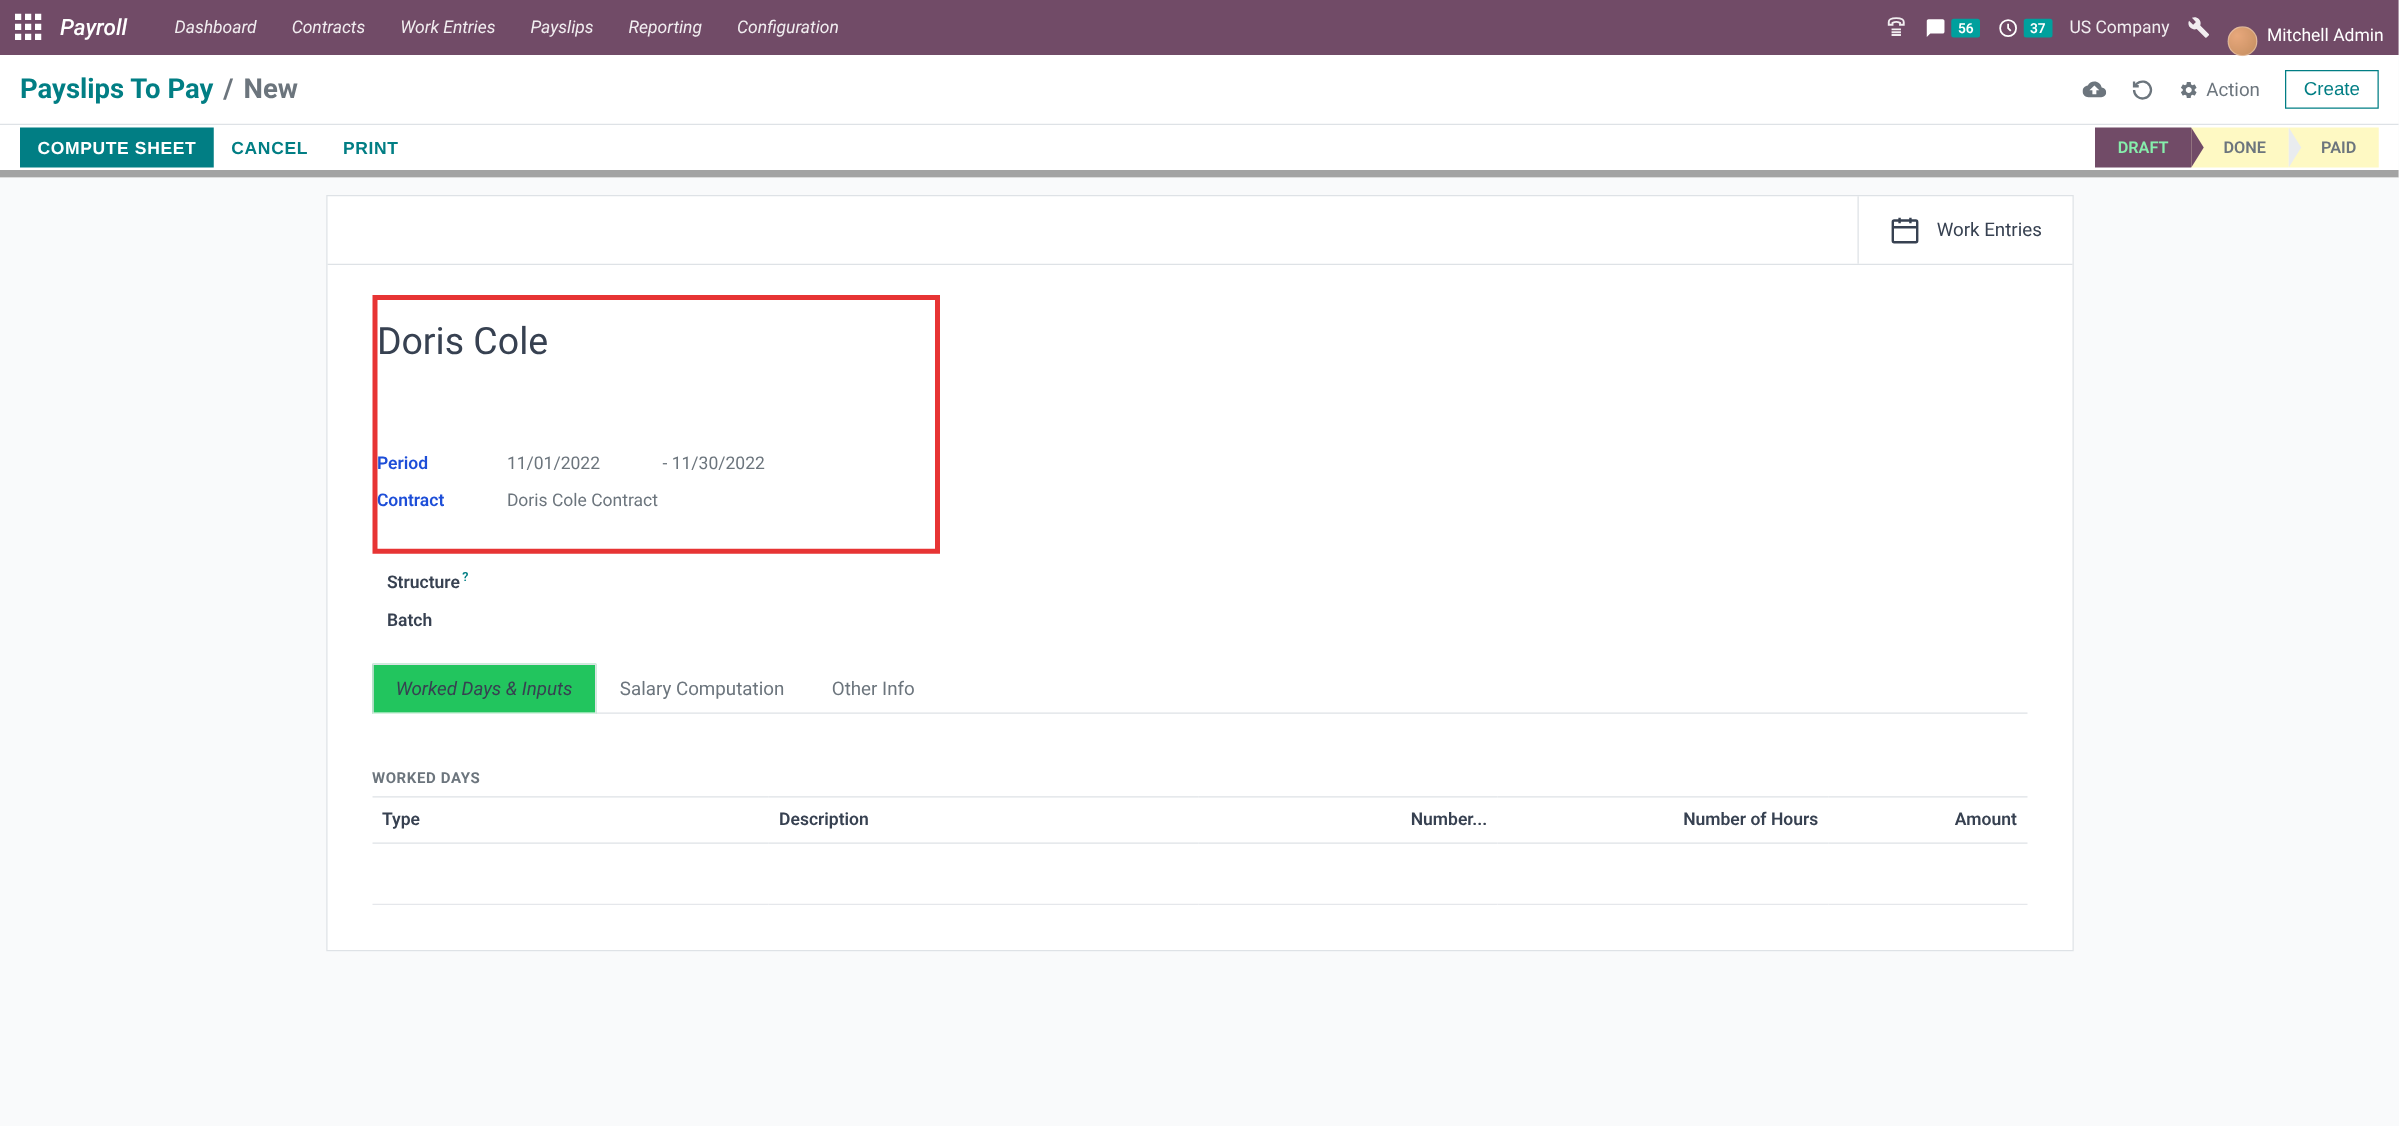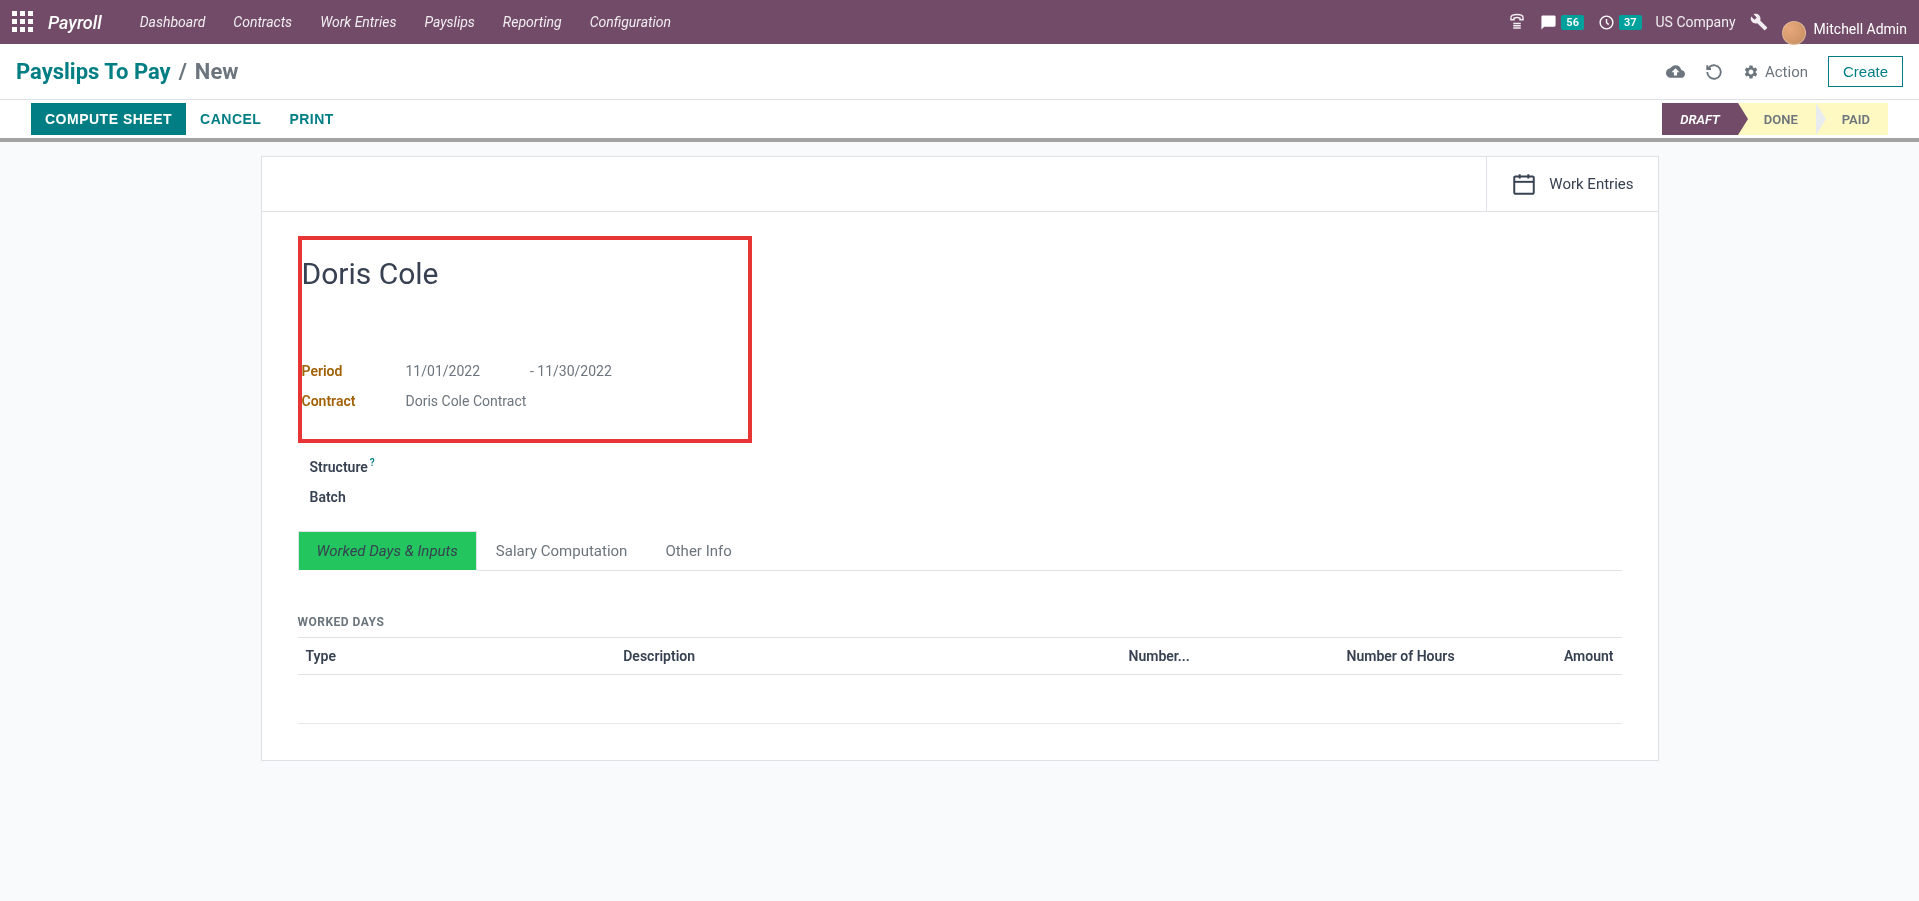--- a/index.html
+++ b/index.html
@@ -25,45 +25,45 @@
 .breadcrumb { display: flex; align-items: center; font-size: 22px; gap: 8px; font-weight: bold; }
 .breadcrumb-link { color: #017e84; cursor: pointer; }
 .breadcrumb-sep { color: #6c757d; }
 .breadcrumb-current { color: #6c757d; }
 .control-actions { margin-left: auto; display: flex; align-items: center; gap: 20px; }
 .icon-btn { color: #6c757d; cursor: pointer; font-size: 17px; }
 .action-btn { display: flex; align-items: center; gap: 6px; color: #6c757d; cursor: pointer; font-size: 15px; }
 .create-btn { border: 1px solid #017e84; color: #017e84; background: #fff; padding: 6px 14px; font-size: 15px; cursor: pointer; border-radius: 0; }
 
 
-.status-bar { background: #fff; border-bottom: 4px solid #a3a3a3; display: flex; align-items: center; padding: 0 31px; height: 42px; }
+.status-bar { background: #fff; border-bottom: 6px solid #a3a3a3; display: flex; align-items: center; padding: 0 16px; height: 42px; }
 .primary-btn { background: #017e84; color: #fff; border: none; padding: 8px 14px; font-size: 14px; font-weight: 700; cursor: pointer; letter-spacing: 0.5px; }
 .secondary-btn { background: none; border: none; color: #017e84; padding: 8px 14px; font-size: 14px; font-weight: 700; cursor: pointer; letter-spacing: 0.5px; }
 .status-steps { margin-left: auto; display: flex; align-items: center; }
 .step { position: relative; padding: 8px 18px; font-size: 13px; font-weight: 600; color: #6c757d; background: #fef9c3; display: flex; align-items: center; height: 32px; }
-.step.active { background: #714B67; color: #ffffff; font-style: italic; }
+.step.active { background: #714B67; color: #86efac; }
 .step::after { content: ''; position: absolute; right: -10px; top: 0; width: 0; height: 0; border-top: 16px solid transparent; border-bottom: 16px solid transparent; border-left: 10px solid #e9ecef; z-index: 1; }
 .step.active::after { border-left-color: #714B67; }
 .step:last-child::after { display: none; }
 .step:not(:first-child) { padding-left: 26px; }
 
 
 .main-area { padding: 0; background: #f9fafb; display: flex; justify-content: center; }
 .form-sheet { background: #fff; width: 1398px; border: 1px solid #dee2e6; margin-top: 14px; position: relative; }
 .smart-buttons { display: flex; justify-content: flex-end; border-bottom: 1px solid #dee2e6; }
 .smart-btn { display: flex; align-items: center; gap: 12px; padding: 14px 24px; border-left: 1px solid #dee2e6; cursor: pointer; color: #374151; }
 .smart-btn-icon { font-size: 22px; color: #374151; }
 .smart-btn-label { font-size: 15px; }
 
 .form-body { padding: 24px 36px 36px 36px; }
 .highlight-box { border: 4px solid #e73434; padding: 16px 12px 16px 0; margin-bottom: 8px; display: inline-block; min-width: 454px; }
 .employee-name { font-size: 30px; font-weight: 400; color: #374151; margin-bottom: 72px; }
 
 .field-row { display: flex; align-items: center; margin-bottom: 14px; }
-.field-label { width: 104px; font-size: 14px; font-weight: 600; color: #a16207; }
+.field-label { width: 104px; font-size: 14px; font-weight: 600; color: #1d4ed8; }
 .field-value { font-size: 14px; color: #6c757d; }
 .period-values { display: flex; gap: 50px; }
 
 .field-row-outer { display: flex; align-items: center; margin-bottom: 14px; padding-left: 0; margin-top: 6px; }
 .field-label-outer { width: 116px; font-size: 14px; font-weight: 600; color: #374151; padding-left: 12px; }
 .help-icon { color: #017e84; font-size: 10px; vertical-align: super; margin-left: 2px; }
 
 
 .tabs { display: flex; border-bottom: 1px solid #dee2e6; margin-top: 26px; }
 .tab { padding: 10px 18px; font-size: 15px; color: #6c757d; cursor: pointer; border: 1px solid transparent; border-bottom: none; margin-bottom: -1px; }

